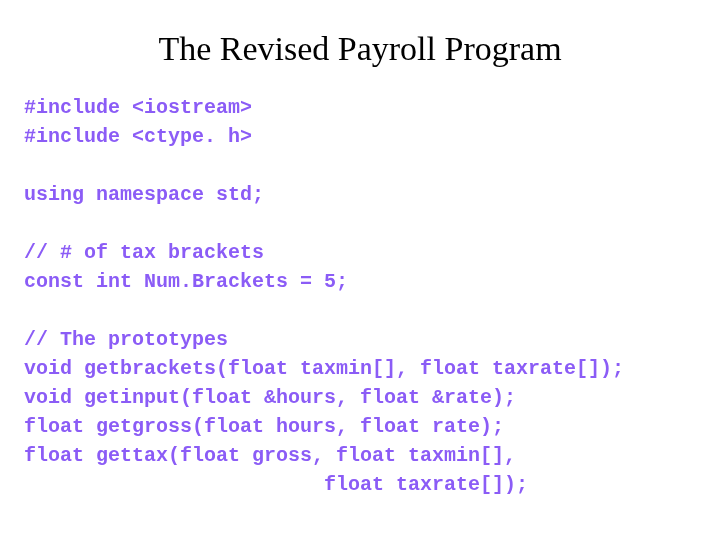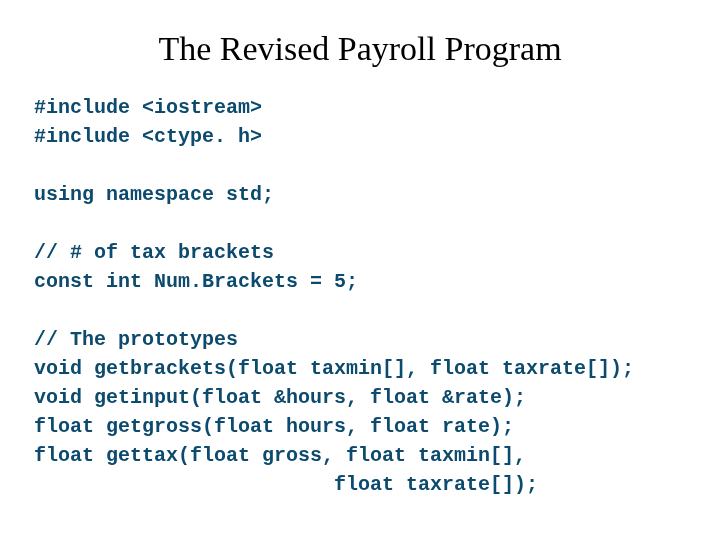--- a/index.html
+++ b/index.html
@@ -5,37 +5,37 @@
     body {
       margin: 0;
       padding: 0;
       width: 720px;
       height: 540px;
       background: #ffffff;
       font-family: "Times New Roman", Times, serif;
       overflow: hidden;
     }
     .slide {
-      padding: 20px 34px;
+      padding: 20px 24px;
       box-sizing: border-box;
     }
     .title {
       font-size: 34px;
       text-align: center;
       margin: 10px 0 25px 0;
       font-weight: normal;
       font-family: "Times New Roman", Times, serif;
     }
     .code {
       font-family: "Courier New", Courier, monospace;
       font-size: 20px;
       font-weight: bold;
       line-height: 1.45;
       white-space: pre;
-      color: #0c4a6e;
+      color: #8b5cf6;
     }
   </style>
 </head>
 <body>
 
 <div class="slide">
   <h1 class="title">The Revised Payroll Program</h1>
   <div class="code"><span>#include &lt;iostream&gt;</span>
 <span>#include &lt;ctype. h&gt;</span>
 <span></span>

